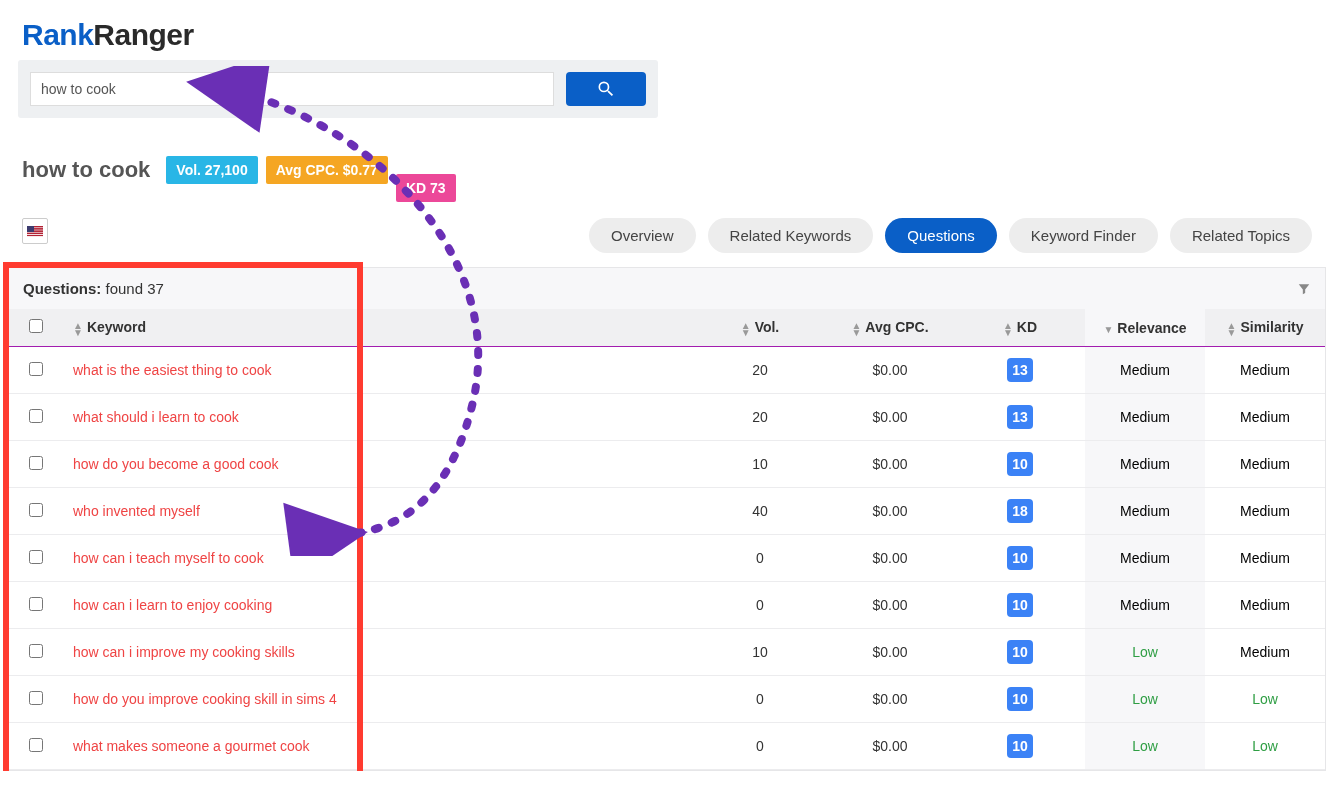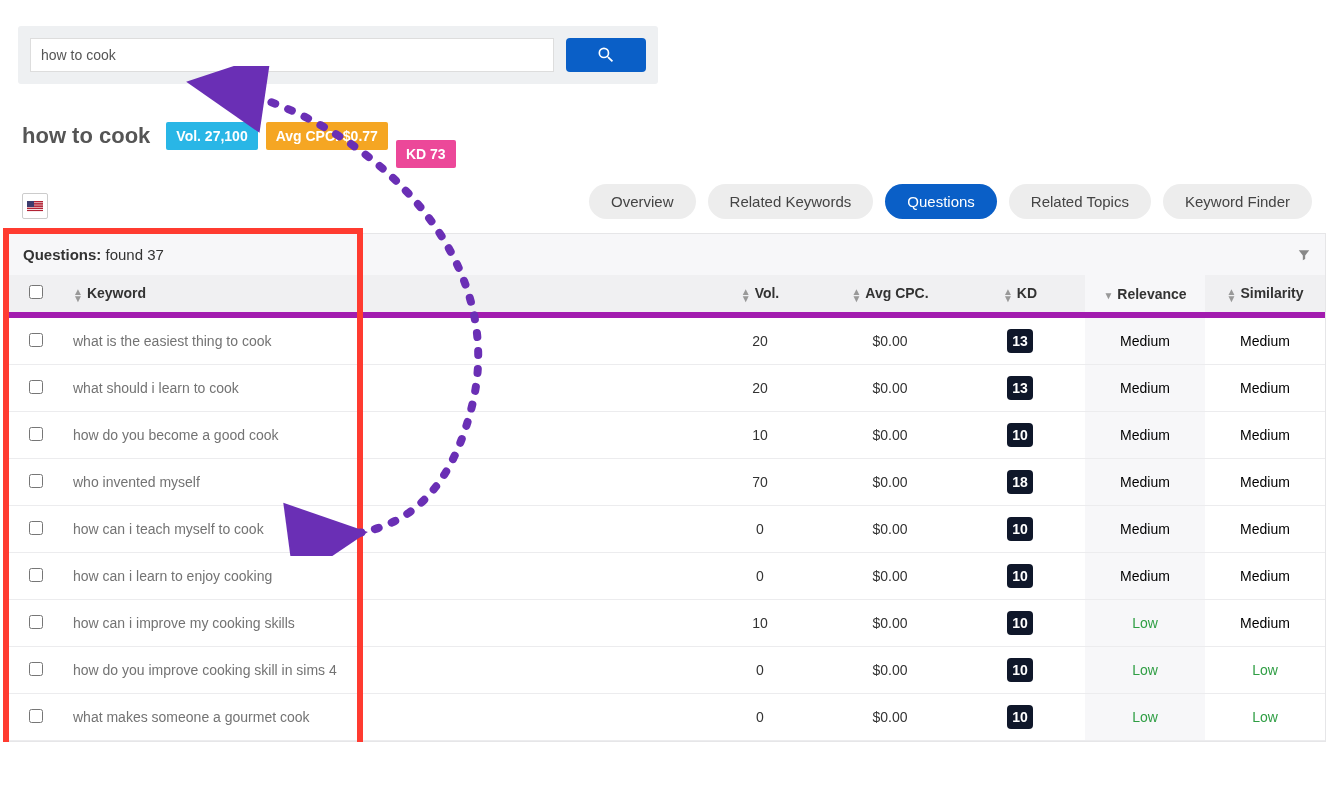--- a/index.html
+++ b/index.html
@@ -17,58 +17,62 @@
   .search-bar-wrap { margin:0 18px 14px 18px; background:#eef0f2; padding:12px; display:flex; align-items:center; width:640px; border-radius:3px;}
   .search-input { flex:1; background:#fff; border:1px solid #ddd; padding:8px 10px; font-size:14px; color:#555; }
   .search-btn { width:80px; height:34px; background:#0a5fc7; border:none; border-radius:4px; margin-left:12px; display:flex; align-items:center; justify-content:center; cursor:pointer; }
   .search-btn svg { fill:#fff; width:20px; height:20px; }
   .kw-summary { padding: 6px 22px 16px 22px; display:flex; align-items:center; gap:8px; }
   .kw-summary .kw { font-size:22px; font-weight:700; color:#555; margin-right:8px; }
   .pill { color:#fff; font-weight:700; font-size:14px; padding:6px 10px; border-radius:2px; }
   .pill.vol { background:#29b6e6; }
   .pill.cpc { background:#f5a623; }
   .pill.kd { background:#ec4899;margin-top:36px; }
-  .subbar { padding: 0 22px 8px 22px; display:flex; align-items:flex-end; justify-content:space-between; }
+  .subbar { padding: 0 22px 8px 22px; display:flex; align-items:flex-start; justify-content:space-between; }
   .flag { width:26px; height:26px; border:1px solid #ccc; display:flex; align-items:center; justify-content:center; background:#fff; border-radius:2px;}
   .flag-inner { width:16px; height:11px; background: linear-gradient(#b22234, #b22234 50%, #fff 50%, #fff); background-size: 100% 2.2px; position:relative; }
   .flag-inner:before{ content:""; position:absolute; left:0; top:0; width:7px; height:6px; background:#3c3b6e; }
   .tabs { display:flex; gap:12px; }
   .tab { background:#ededed; border-radius:18px; padding:9px 22px; font-size:15px; color:#444; font-weight:500; cursor:pointer; }
   .tab.active { background:#0a5fc7; color:#fff; font-weight:400; }
   .table-wrap { margin: 6px 8px 0 8px; border:1px solid #e6e6e8; position:relative; }
   .annotation-box { position:absolute; top:-6px; left:-6px; width:360px; height:566px; border:6px solid #ff3b30; pointer-events:none; z-index:5;}
   .table-caption { background:#f7f7f9; padding:12px 14px; font-size:15px; display:flex; align-items:center; justify-content:space-between;}
   .table-caption .label { font-weight:700; }
   .funnel-icon { width:14px; height:14px; }
   table { width:100%; border-collapse:collapse; }
-  thead th { background:#f0f0f2; border-bottom:6px solid #a21caf; padding:10px 10px; font-size:14px; font-weight:700; color:#333; text-align:center; position:relative;}
+  thead th { background:#f0f0f2; border-bottom:1px solid #a21caf; padding:10px 10px; font-size:14px; font-weight:700; color:#333; text-align:center; position:relative;}
   thead th.left { text-align:left; }
   thead th .sort { color:#999; font-size:10px; display:inline-block; line-height:7px; vertical-align:middle; margin-right:4px; }
   thead th .sort:before{ content:"\25B2"; display:block;}
   thead th .sort:after{ content:"\25BC"; display:block;}
   thead th .sortd { color:#999; font-size:10px; display:inline-block; margin-right:4px; }
   thead th .sortd:before{ content:"\25BC";}
   tbody td { border-bottom:1px solid #ececee; padding:11px 10px; text-align:center; font-size:14px; color:#333; }
   tbody td.kw-cell { text-align:left; color:#1a73e8; }
-  tbody td.kw-cell a { color:#737373; text-decoration:none; }
+  tbody td.kw-cell a { color:#ef4444; text-decoration:none; }
   td.check, th.check { width:54px; text-align:center; }
   input[type=checkbox]{ width:14px; height:14px; }
-  .kd-badge { display:inline-block; min-width:26px; padding:4px 5px; border-radius:4px; background:#0f172a; color:#fff; font-weight:700; font-size:14px;}
+  .kd-badge { display:inline-block; min-width:26px; padding:4px 5px; border-radius:4px; background:#3b82f6; color:#fff; font-weight:700; font-size:14px;}
   .med { color:#000000; }
   .low { color:#2f9e44; }
   .col-rel { background:#f7f7f9; }
   .col-kw { width:auto; }
   .col-vol, .col-cpc, .col-kd { width:130px; }
   .col-rel, .col-sim { width:120px; }
   .purple-arrow { position:absolute; left:172px; top:66px; width:340px; height:490px; pointer-events:none; z-index:6;}
 </style>
 </head>
 <body>
 
 <div class="top-header">
+  <div class="logo">
+    <span class="rank">Rank</span>
+      <span class="ranger">Ranger</span>
+  </div>
 </div>
 
 <div class="search-bar-wrap">
   <input class="search-input" value="how to cook" style="">
   <button class="search-btn">
     <svg viewBox="0 0 24 24">
         <path d="M15.5 14h-.79l-.28-.27A6.47 6.47 0 0016 9.5 6.5 6.5 0 109.5 16a6.47 6.47 0 004.23-1.57l.27.28v.79l5 4.99L20.49 19l-4.99-5zM9.5 14A4.5 4.5 0 1114 9.5 4.5 4.5 0 019.5 14z"></path>
       </svg>
   </button>
 </div>
@@ -81,22 +85,22 @@
 </div>
 
 <div class="subbar">
   <div class="flag">
       <div class="flag-inner"></div>
     </div>
   <div class="tabs">
     <div class="tab">Overview</div>
     <div class="tab">Related Keywords</div>
     <div class="tab active">Questions</div>
+    <div class="tab">Keyword Finder</div>
     <div class="tab">Related Topics</div>
-    <div class="tab">Keyword Finder</div>
   </div>
 </div>
 
 <div class="table-wrap">
   <div class="annotation-box"></div>
   <div class="table-caption">
     <div>
       <span class="label">Questions:</span>
       <span>found 37</span>
     </div>
@@ -140,21 +144,21 @@
           <td class="kw-cell"><a href="#">how do you become a good cook</a></td>
           <td>10</td>
           <td>$0.00</td>
           <td><span class="kd-badge">10</span></td>
           <td class="col-rel med">Medium</td>
           <td class="med">Medium</td>
         </tr>
         <tr>
           <td class="check"><input type="checkbox" style=""></td>
           <td class="kw-cell"><a href="#">who invented myself</a></td>
-          <td>70</td>
+          <td>40</td>
           <td>$0.00</td>
           <td><span class="kd-badge">18</span></td>
           <td class="col-rel med">Medium</td>
           <td class="med">Medium</td>
         </tr>
         <tr>
           <td class="check"><input type="checkbox" style=""></td>
           <td class="kw-cell"><a href="#">how can i teach myself to cook</a></td>
           <td>0</td>
           <td>$0.00</td>

